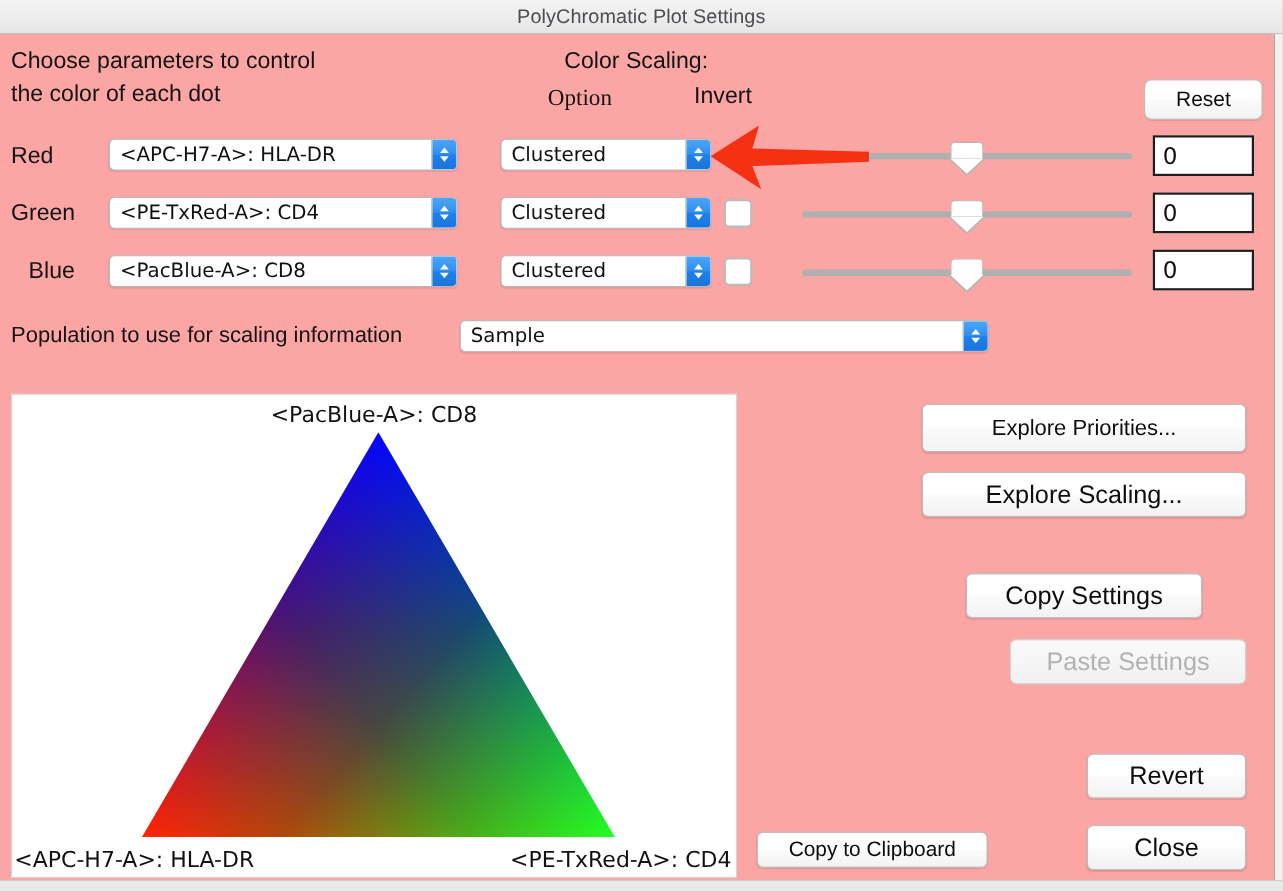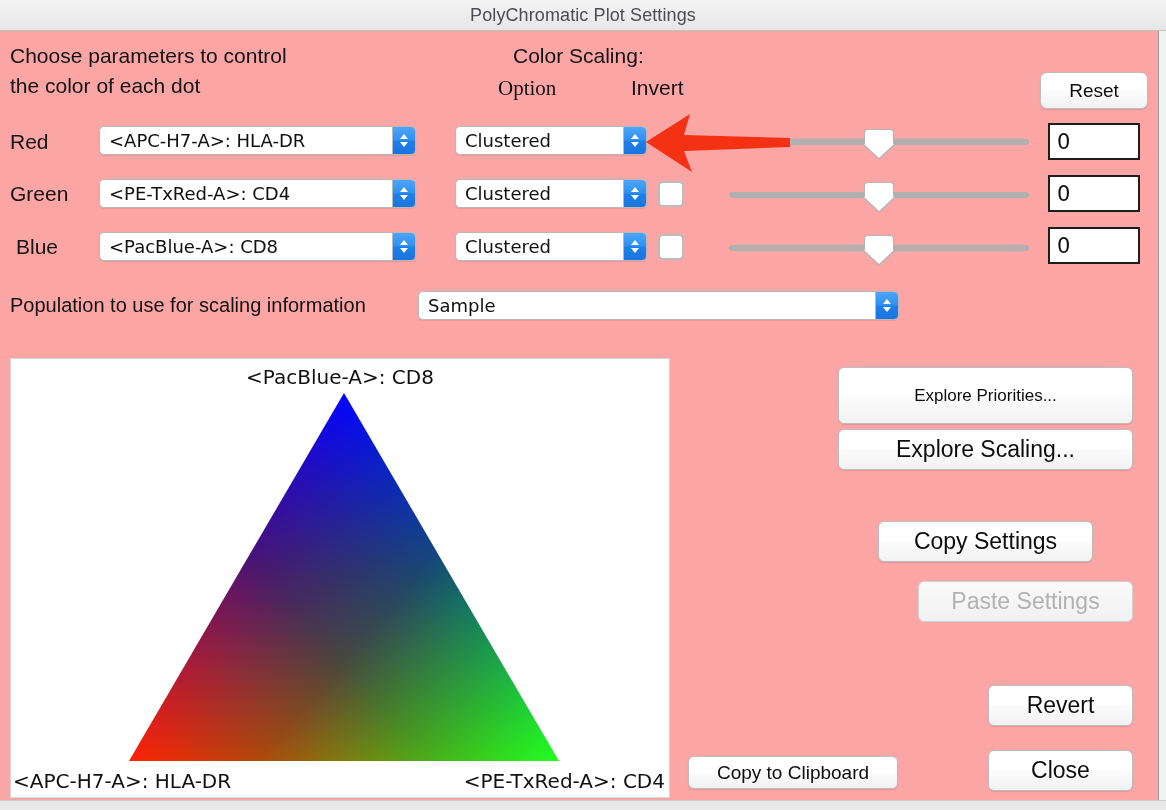--- a/index.html
+++ b/index.html
@@ -68,35 +68,35 @@
   }
   .btn.disabled {
     color: #b2b2b2;
     background: linear-gradient(to bottom, #fafafa 0%, #f1f1f1 100%);
     border-color: #d2d2d2;
     box-shadow: none;
   }
 
   #reset-btn { left: 1040px; top: 72px; width: 108px; height: 37px; font-size: 19px; border-radius: 7px; }
 
-  #explore-priorities-btn { left: 838px; top: 367px; width: 295px; height: 57px; font-size: 17px; }
+  #explore-priorities-btn { left: 838px; top: 367px; width: 295px; height: 44px; font-size: 20px; }
   #explore-scaling-btn    { left: 838px; top: 429px; width: 295px; height: 41px; font-size: 23px; }
   #copy-settings-btn      { left: 878px; top: 521px; width: 215px; height: 41px; font-size: 23px; }
   #paste-settings-btn     { left: 918px; top: 581px; width: 215px; height: 41px; font-size: 23px; }
   #revert-btn             { left: 988px; top: 685px; width: 145px; height: 41px; font-size: 23px; }
   #close-btn              { left: 988px; top: 750px; width: 145px; height: 41px; font-size: 23px; }
   #copy-clipboard-btn     { left: 688px; top: 756px; width: 210px; height: 33px; font-size: 19px; }
 
   
   .row-label {
     position: absolute; font-size: 21px; color: #131313;
   }
   #label-red   { left: 10px; top: 130px; }
   #label-green { left: 10px; top: 182px; }
-  #label-blue  { left: 16px; top: 235px; text-align: right; }
+  #label-blue  { left: 26px; top: 235px; text-align: right; }
 
   
   .popup {
     position: absolute; height: 29px;
     background: #ffffff;
     border: 1px solid #b9b9b9;
     border-radius: 5px;
     box-shadow: 0 1px 1px rgba(0,0,0,.08);
     display: flex; align-items: center;
     overflow: hidden;

